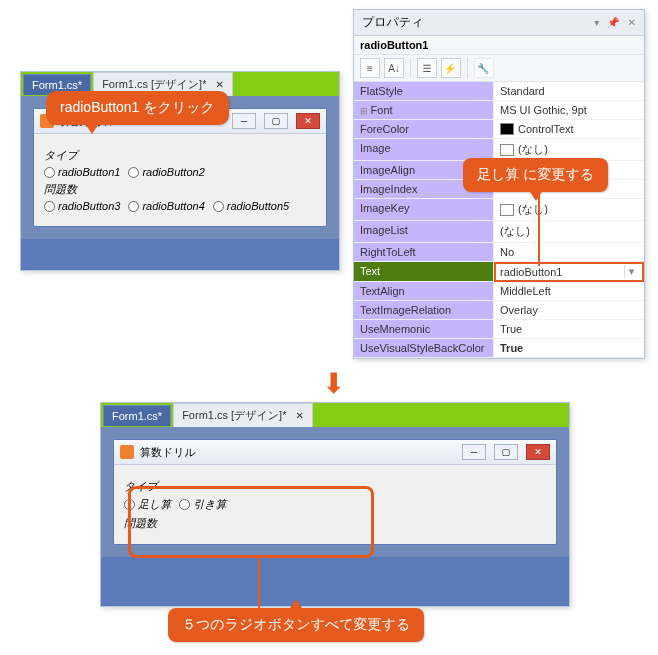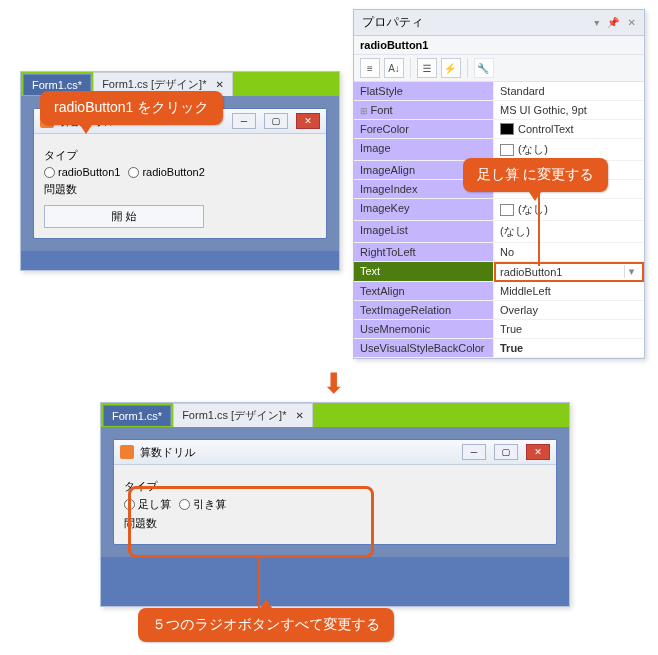--- a/index.html
+++ b/index.html
@@ -79,20 +79,21 @@
     display: inline-flex;
     align-items: center;
     justify-content: center;
     font-size: 9px;
     margin-left: 2px;
   }
   .winbtn.close-win { background: #d24a38; color: #fff; border-color: #a33; }
   .form-client {
     padding: 10px;
     font-size: 11px;
+    font-style: italic;
   }
   .group-label {
     margin: 4px 0 3px 0;
   }
   .radio-row {
     display: flex;
     gap: 8px;
     flex-wrap: wrap;
     margin-bottom: 4px;
   }
@@ -306,27 +307,40 @@
           <span class="radio">
               <span class="circ"></span>
               <span>radioButton1</span>
             </span>
           <span class="radio">
               <span class="circ"></span>
               <span>radioButton2</span>
             </span>
         </div>
         <div class="group-label">問題数</div>
-        <div class="start-btn">開 始</div>
+        <div class="radio-row">
+          <span class="radio">
+              <span class="circ"></span>
+              <span>radioButton3</span>
+            </span>
+          <span class="radio">
+              <span class="circ"></span>
+              <span>radioButton4</span>
+            </span>
+          <span class="radio">
+              <span class="circ"></span>
+              <span>radioButton5</span>
+            </span>
+        </div>
       </div>
     </div>
   </div>
 </div>
 
-<div class="callout arrow-down-left" style="left:40px; top:91px;">
+<div class="callout arrow-down-left" style="left:46px; top:91px;border-radius:10px;">
   <span>radioButton1 をクリック</span>
 </div>
 
 <div class="panel prop" style="left:353px; top:9px; width:292px;">
   <div class="prop-titlebar">
     <span>プロパティ</span>
     <span class="prop-controls">
       <span>▾</span>
       <span>📌</span>
       <span>✕</span>
@@ -387,21 +401,21 @@
         </div></div>
       <div class="prop-row"><div class="prop-name">UseMnemonic</div><div class="prop-val">
           <span>True</span>
         </div></div>
       <div class="prop-row"><div class="prop-name">UseVisualStyleBackColor</div><div class="prop-val bold">
           <span>True</span>
         </div></div>
     </div>
 </div>
 
-<div class="callout arrow-down" style="left:463px; top:158px;font-family:Liberation Serif, serif;">
+<div class="callout arrow-down" style="left:463px; top:158px;">
   <span>足し算 に変更する</span>
 </div>
 
 <div class="leader" style="left:538px; top:190px; width:2px; height:76px;"></div>
 
 <div class="arrow-down-big" style="left:322px; top:367px;">⬇</div>
 
 <div class="panel designer" style="left:100px; top:402px; width:470px; height:205px;">
   <div class="designer-tabs">
     <div class="tab">
@@ -437,15 +451,15 @@
         <div class="group-label">問題数</div>
       </div>
     </div>
   </div>
 </div>
 
 <div class="hl" style="left:128px; top:486px; width:246px; height:72px;"></div>
 
 <div class="leader" style="left:258px; top:558px; width:2px; height:50px;"></div>
 
-<div class="callout arrow-up" style="left:138px; top:608px;">
+<div class="callout arrow-up" style="left:168px; top:608px;">
   <span>５つのラジオボタンすべて変更する</span>
 </div>
 
 </body></html>

